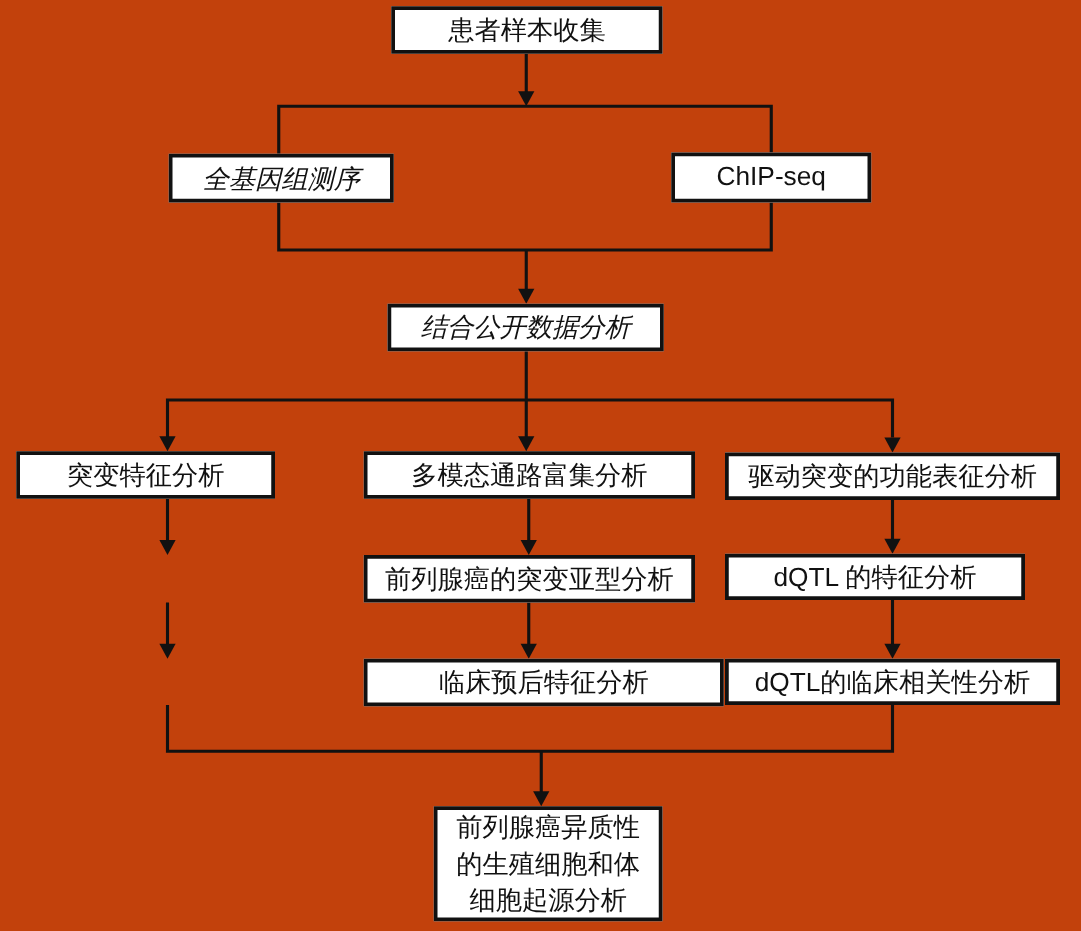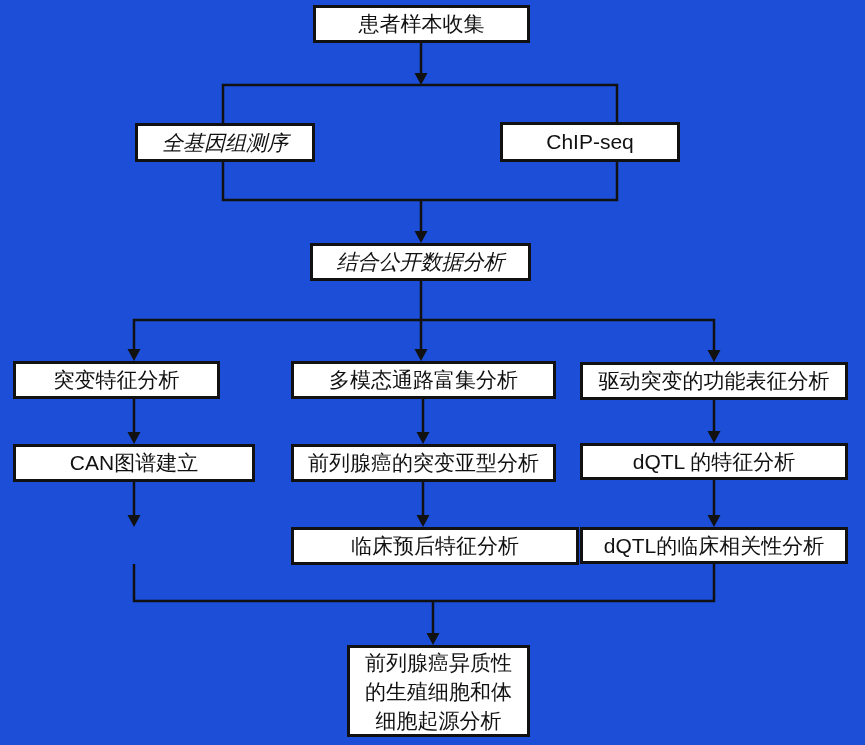--- a/index.html
+++ b/index.html
@@ -4,21 +4,21 @@
 <style>
   html, body {
     margin: 0;
     padding: 0;
     background: #ffffff;
   }
   #canvas {
     position: relative;
     width: 865px;
     height: 745px;
-    background: #1d4ed8;
+    background: #c2410c;
     font-family: "Liberation Sans", "DejaVu Sans", sans-serif;
     overflow: hidden;
   }
   #wires {
     position: absolute;
     left: 0;
     top: 0;
     width: 865px;
     height: 745px;
   }
@@ -93,35 +93,34 @@
     <path class="wire" d="M134,564 V601 H714 V564"></path>
 
     <path class="wire" d="M433,601 V634"></path>
     <polygon class="head" points="426.5,633 439.5,633 433,645"></polygon>
   </svg>
 
   <div class="node" style="left:313px; top:5px; width:217px; height:38px;">患者样本收集</div>
 
   <div class="node" style="left:135px; top:123px; width:180px; height:39px;font-style:italic;">全基因组测序</div>
 
-  <div class="node" style="left:500px; top:122px; width:180px; height:40px;">ChIP-seq</div>
+  <div class="node" style="left:537px; top:122px; width:160px; height:40px;">ChIP-seq</div>
 
   <div class="node" style="left:310px; top:243px; width:221px; height:38px;font-style:italic;">结合公开数据分析</div>
 
   <div class="node" style="left:13px; top:361px; width:207px; height:38px;">突变特征分析</div>
 
   <div class="node" style="left:291px; top:361px; width:265px; height:38px;">多模态通路富集分析</div>
 
   <div class="node" style="left:580px; top:362px; width:268px; height:38px;text-align:right;">驱动突变的功能表征分析</div>
 
-  <div class="node" style="left:13px; top:444px; width:242px; height:38px;">CAN图谱建立</div>
 
   <div class="node" style="left:291px; top:444px; width:265px; height:38px;">前列腺癌的突变亚型分析</div>
 
-  <div class="node" style="left:580px; top:443px; width:268px; height:37px;">dQTL 的特征分析</div>
+  <div class="node" style="left:580px; top:443px; width:240px; height:37px;">dQTL 的特征分析</div>
 
 
   <div class="node" style="left:291px; top:527px; width:288px; height:38px;">临床预后特征分析</div>
 
   <div class="node" style="left:580px; top:527px; width:268px; height:37px;">dQTL的临床相关性分析</div>
 
   <div class="node multiline" style="left:347px; top:645px; width:183px; height:92px;">
     <span>前列腺癌异质性</span>
     <span>的生殖细胞和体</span>
     <span>细胞起源分析</span>

